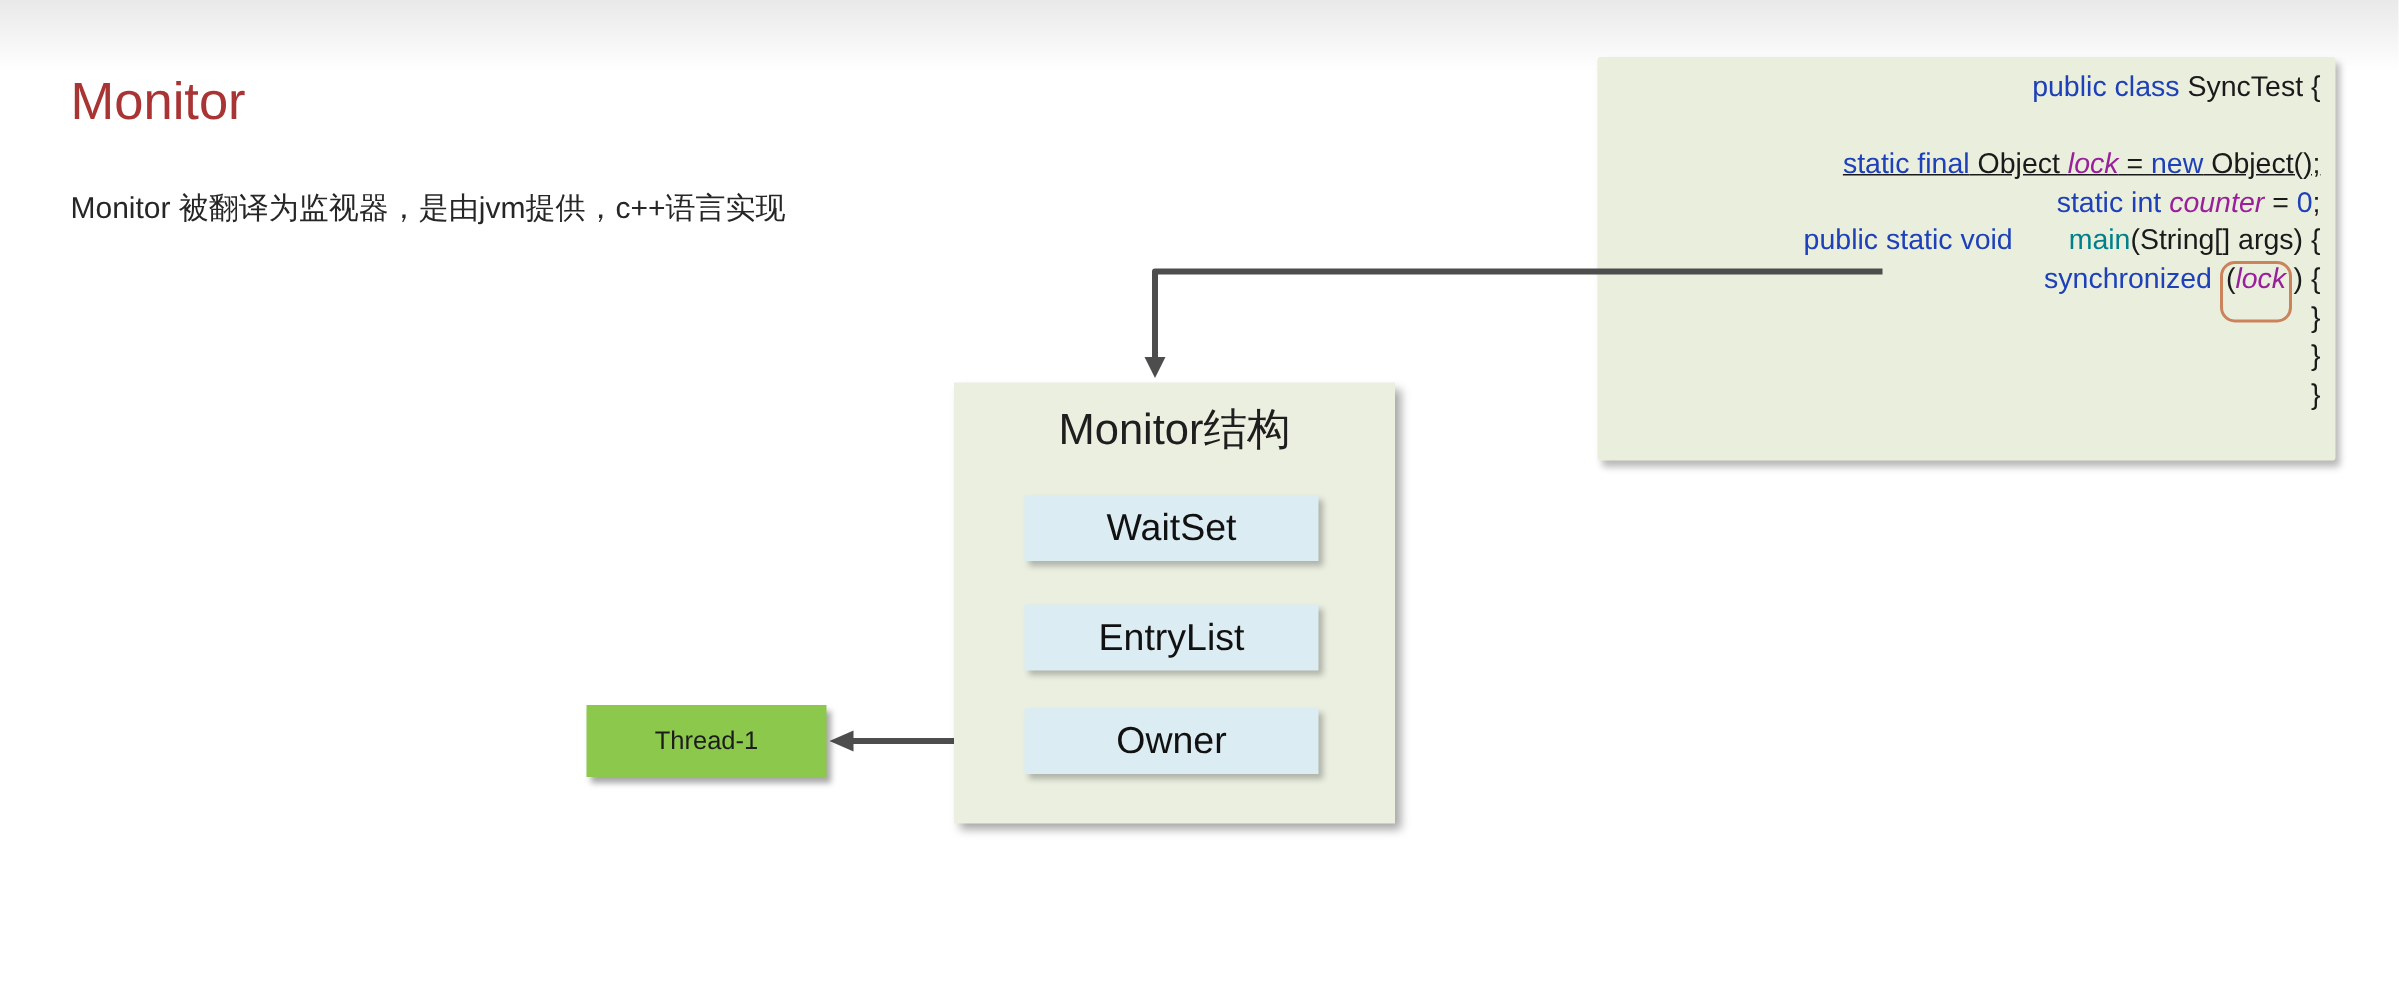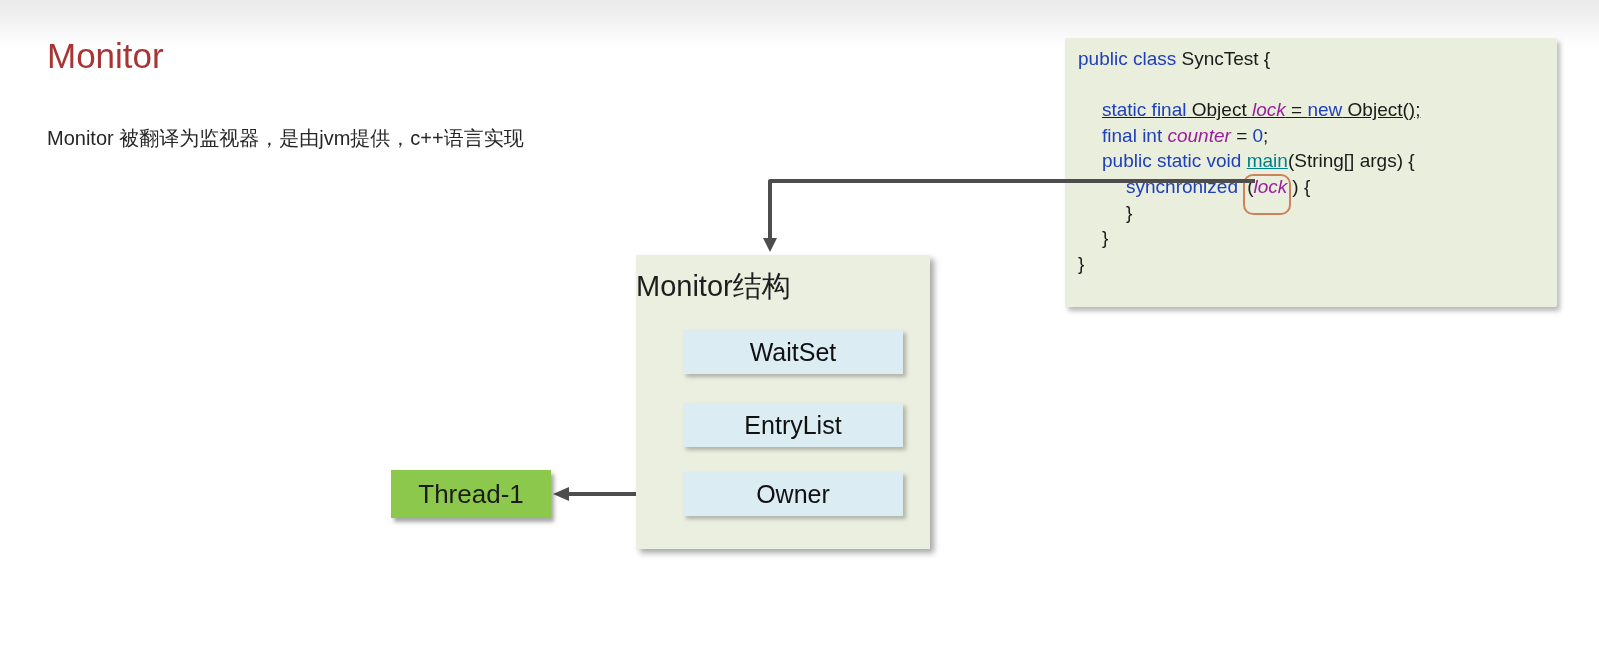--- a/index.html
+++ b/index.html
@@ -6,91 +6,92 @@
   body{
     width:1599px;height:665px;position:relative;overflow:hidden;
     background:#ffffff;
     font-family:"Liberation Sans","DejaVu Sans",sans-serif;
   }
   .top-gradient{
     position:absolute;left:0;top:0;width:1599px;height:48px;
     background:linear-gradient(#e9e9e9,#ffffff);
   }
   .page-title{
-    position:absolute;left:47px;top:36px;
+    position:absolute;left:47px;top:48px;
     font-size:35px;color:var(--title_red,#a83434);
     letter-spacing:0px;
     text-align:center;
   }
   .page-subtitle{
     position:absolute;left:47px;top:125px;
     font-size:20px;color:#262626;
   }
   .code-panel{
     position:absolute;left:1065px;top:38px;width:492px;height:269px;
     background:var(--code_bg,#e9eedd);
     box-shadow:3px 4px 5px rgba(0,0,0,0.28);
     border-radius:2px;
     box-sizing:border-box;
     padding:8px 10px 0 13px;
     font-size:19px;
     color:#1a1a1a;
+    text-align:right;
   }
   .code-line{height:25.6px;line-height:25.6px;white-space:pre;}
   .tok-kw{color:var(--keyword_blue,#1e40b8);}
   .tok-pl{color:#1a1a1a;}
   .tok-var{color:var(--variable_purple,#9a1f9a);font-style:italic;}
   .tok-num{color:var(--keyword_blue,#1e40b8);}
-  .tok-method{color:var(--method_teal,#00808a);text-decoration:underline;}
+  .tok-method{color:var(--method_teal,#00808a);margin-left:32px;}
   .tok-oval{
     border:2px solid var(--highlight_oval,#cc835c);
     border-radius:10px;padding:0 2px 16px 2px;margin:0 1px 0 0;
   }
   .monitor-box{
     position:absolute;left:636px;top:255px;width:294px;height:294px;
     background:var(--monitor_bg,#eaefe0);
     box-shadow:4px 4px 6px rgba(0,0,0,0.35);
   }
   .monitor-title{
     position:absolute;left:0;top:12px;width:100%;
-    text-align:left;font-size:29px;color:#1e1e1e;
+    text-align:center;font-size:29px;color:#1e1e1e;
   }
   .monitor-slot{
-    position:absolute;left:47px;width:220px;height:44px;
+    position:absolute;left:47px;width:196px;height:44px;
     background:var(--slot_blue,#dbecf3);
     box-shadow:3px 3px 4px rgba(0,0,0,0.25);
     display:flex;align-items:center;justify-content:center;
     font-size:25px;color:#111111;
   }
   .thread-box{
     position:absolute;left:391px;top:470px;width:160px;height:48px;
     background:var(--thread_green,#8cc84b);
     box-shadow:3px 4px 4px rgba(0,0,0,0.35);
     display:flex;align-items:center;justify-content:center;
-    font-size:26px;color:#1c1c1c;
+    font-size:17px;color:#1c1c1c;
   }
   .arrow-layer{
     position:absolute;left:0;top:0;width:1599px;height:665px;
     pointer-events:none;
   }
 </style>
 </head>
 <body>
 
 <div class="top-gradient"></div>
 
 <div class="page-title">Monitor</div>
 <div class="page-subtitle">Monitor 被翻译为监视器，是由jvm提供，c++语言实现</div>
 
 <div class="code-panel">
   <div>
       <div class="code-line" style="padding-left: 0px;"><span class="tok-kw">public class</span><span class="tok-pl"> SyncTest {</span></div>
       <div class="code-line" style="padding-left: 0px;">&nbsp;</div>
       <div class="code-line" style="padding-left: 24px; text-decoration: underline;"><span class="tok-kw">static final</span><span class="tok-pl"> Object </span><span class="tok-var">lock</span><span class="tok-pl"> = </span><span class="tok-kw">new</span><span class="tok-pl"> Object();</span></div>
-      <div class="code-line" style="padding-left: 24px;"><span class="tok-kw">final int</span><span class="tok-pl"> </span><span class="tok-var">counter</span><span class="tok-pl"> = </span><span class="tok-num">0</span><span class="tok-pl">;</span></div>
+      <div class="code-line" style="padding-left: 24px;"><span class="tok-kw">static int</span><span class="tok-pl"> </span><span class="tok-var">counter</span><span class="tok-pl"> = </span><span class="tok-num">0</span><span class="tok-pl">;</span></div>
       <div class="code-line" style="padding-left: 24px;"><span class="tok-kw">public static void</span><span class="tok-pl"> </span><span class="tok-method">main</span><span class="tok-pl">(String[] args) {</span></div>
       <div class="code-line" style="padding-left: 48px;"><span class="tok-kw">synchronized</span><span class="tok-pl"> </span><span class="tok-oval"><span class="tok-pl">(</span><span class="tok-var">lock</span></span><span class="tok-pl">) {</span></div>
       <div class="code-line" style="padding-left: 48px;"><span class="tok-pl">}</span></div>
       <div class="code-line" style="padding-left: 24px;"><span class="tok-pl">}</span></div>
       <div class="code-line" style="padding-left: 0px;"><span class="tok-pl">}</span></div>
     </div>
 </div>
 
 <svg class="arrow-layer" width="1599" height="665" viewBox="0 0 1599 665">
   <g stroke="#4d4d4d" stroke-width="4" fill="none" stroke-linejoin="round">

